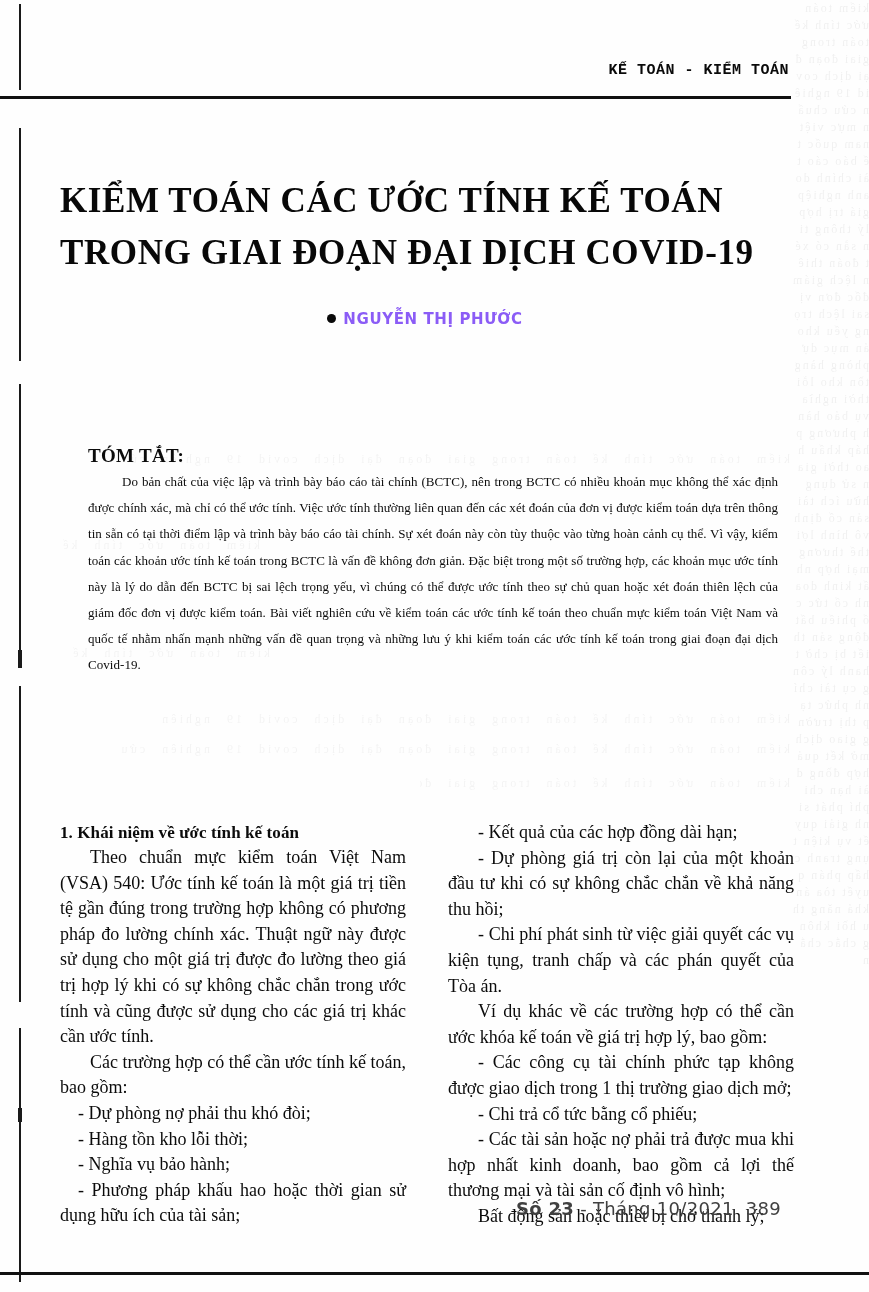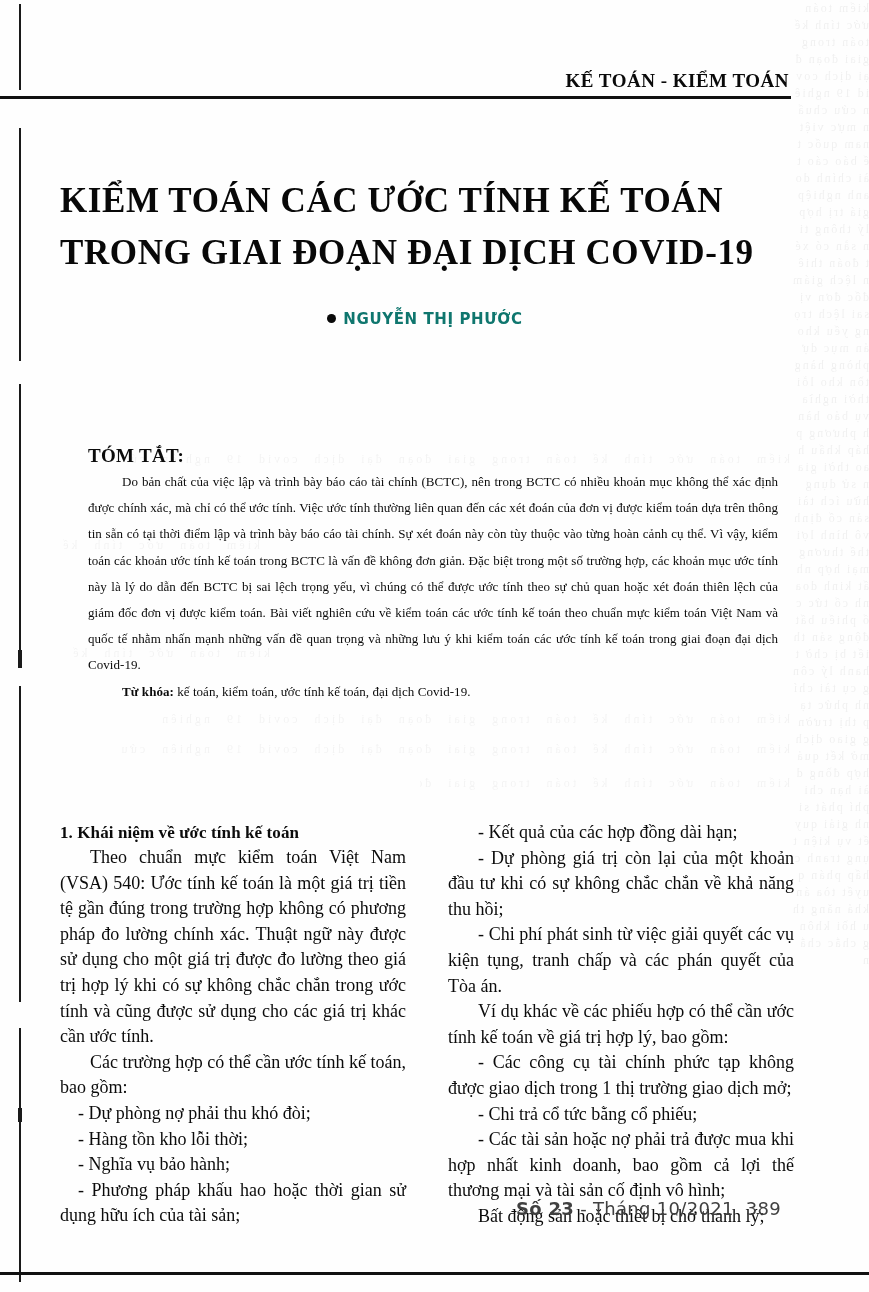--- a/index.html
+++ b/index.html
@@ -54,25 +54,25 @@
     transform: scaleX(-1);
     filter: blur(0.7px);
     pointer-events: none;
     white-space: nowrap;
     overflow: hidden;
   }
 
   
   .running-head {
     position: absolute;
-    top: 70px;
+    top: 62px;
     right: 80px;
-    font-family: Liberation Serif, serif;
-    font-weight: bold;
-    font-size: 19px;
+    font-family: Liberation Mono, monospace;
+    font-weight: bold;
+    font-size: 15px;
     letter-spacing: 0.5px;
     color: #0a0a0a;
   }
   .head-rule {
     position: absolute;
     left: 0;
     top: 96px;
     width: 791px;
     height: 3px;
     background: #111;
@@ -106,21 +106,21 @@
   .author-row {
     position: absolute;
     left: 60px;
     top: 310px;
     width: 730px;
     text-align: center;
     font-family: "DejaVu Sans", "Liberation Sans", sans-serif;
     font-weight: bold;
     font-size: 15px;
     letter-spacing: 0.6px;
-    color: #0f766e;
+    color: #8b5cf6;
   }
   .author-bullet {
     display: inline-block;
     width: 9px;
     height: 9px;
     border-radius: 50%;
     background: #0a0a0a;
     margin-right: 7px;
     vertical-align: 1px;
   }
@@ -213,39 +213,38 @@
   </h1>
 
   <div class="author-row">
     <span class="author-bullet"></span><span>NGUYỄN THỊ PHƯỚC</span>
   </div>
 
   <section class="abstract">
     <div class="abs-heading">TÓM TẮT:</div>
     <div class="abs-body">
       <p>Do bản chất của việc lập và trình bày báo cáo tài chính (BCTC), nên trong BCTC có nhiều khoản mục không thể xác định được chính xác, mà chỉ có thể ước tính. Việc ước tính thường liên quan đến các xét đoán của đơn vị được kiểm toán dựa trên thông tin sẵn có tại thời điểm lập và trình bày báo cáo tài chính. Sự xét đoán này còn tùy thuộc vào từng hoàn cảnh cụ thể. Vì vậy, kiểm toán các khoản ước tính kế toán trong BCTC là vấn đề không đơn giản. Đặc biệt trong một số trường hợp, các khoản mục ước tính này là lý do dẫn đến BCTC bị sai lệch trọng yếu, vì chúng có thể được ước tính theo sự chủ quan hoặc xét đoán thiên lệch của giám đốc đơn vị được kiểm toán. Bài viết nghiên cứu về kiểm toán các ước tính kế toán theo chuẩn mực kiểm toán Việt Nam và quốc tế nhằm nhấn mạnh những vấn đề quan trọng và những lưu ý khi kiểm toán các ước tính kế toán trong giai đoạn đại dịch Covid-19.</p>
-      <p><span class="kw-label">Từ khóa:</span><span> kế toán, kiểm toán, ước tính kế toán, đại dịch Covid-19.</span></p>
     </div>
   </section>
 
   <div class="col col-left">
     <p class="sec-title">1. Khái niệm về ước tính kế toán</p>
     <p class="indent">Theo chuẩn mực kiểm toán Việt Nam (VSA) 540: Ước tính kế toán là một giá trị tiền tệ gần đúng trong trường hợp không có phương pháp đo lường chính xác. Thuật ngữ này được sử dụng cho một giá trị được đo lường theo giá trị hợp lý khi có sự không chắc chắn trong ước tính và cũng được sử dụng cho các giá trị khác cần ước tính.</p>
     <p class="indent">Các trường hợp có thể cần ước tính kế toán, bao gồm:</p>
     <p class="bullet-line">- Dự phòng nợ phải thu khó đòi;</p>
     <p class="bullet-line">- Hàng tồn kho lỗi thời;</p>
     <p class="bullet-line">- Nghĩa vụ bảo hành;</p>
     <p class="bullet-line">- Phương pháp khấu hao hoặc thời gian sử dụng hữu ích của tài sản;</p>
   </div>
 
   <div class="col col-right">
     <p class="bullet-line2">- Kết quả của các hợp đồng dài hạn;</p>
     <p class="bullet-line2">- Dự phòng giá trị còn lại của một khoản đầu tư khi có sự không chắc chắn về khả năng thu hồi;</p>
     <p class="bullet-line2">- Chi phí phát sinh từ việc giải quyết các vụ kiện tụng, tranh chấp và các phán quyết của Tòa án.</p>
-    <p class="indent">Ví dụ khác về các phiếu hợp có thể cần ước tính kế toán về giá trị hợp lý, bao gồm:</p>
+    <p class="indent">Ví dụ khác về các trường hợp có thể cần ước khóa kế toán về giá trị hợp lý, bao gồm:</p>
     <p class="bullet-line2">- Các công cụ tài chính phức tạp không được giao dịch trong 1 thị trường giao dịch mở;</p>
     <p class="bullet-line2">- Chi trả cổ tức bằng cổ phiếu;</p>
     <p class="bullet-line2">- Các tài sản hoặc nợ phải trả được mua khi hợp nhất kinh doanh, bao gồm cả lợi thế thương mại và tài sản cố định vô hình;</p>
     <p class="bullet-line2">Bất động sản hoặc thiết bị chờ thanh lý;</p>
   </div>
 
   <div class="footer">
     <b>Số 23</b><span> - </span><span>Tháng 10/2021</span>&nbsp;&nbsp;<span>389</span>
   </div>
 

